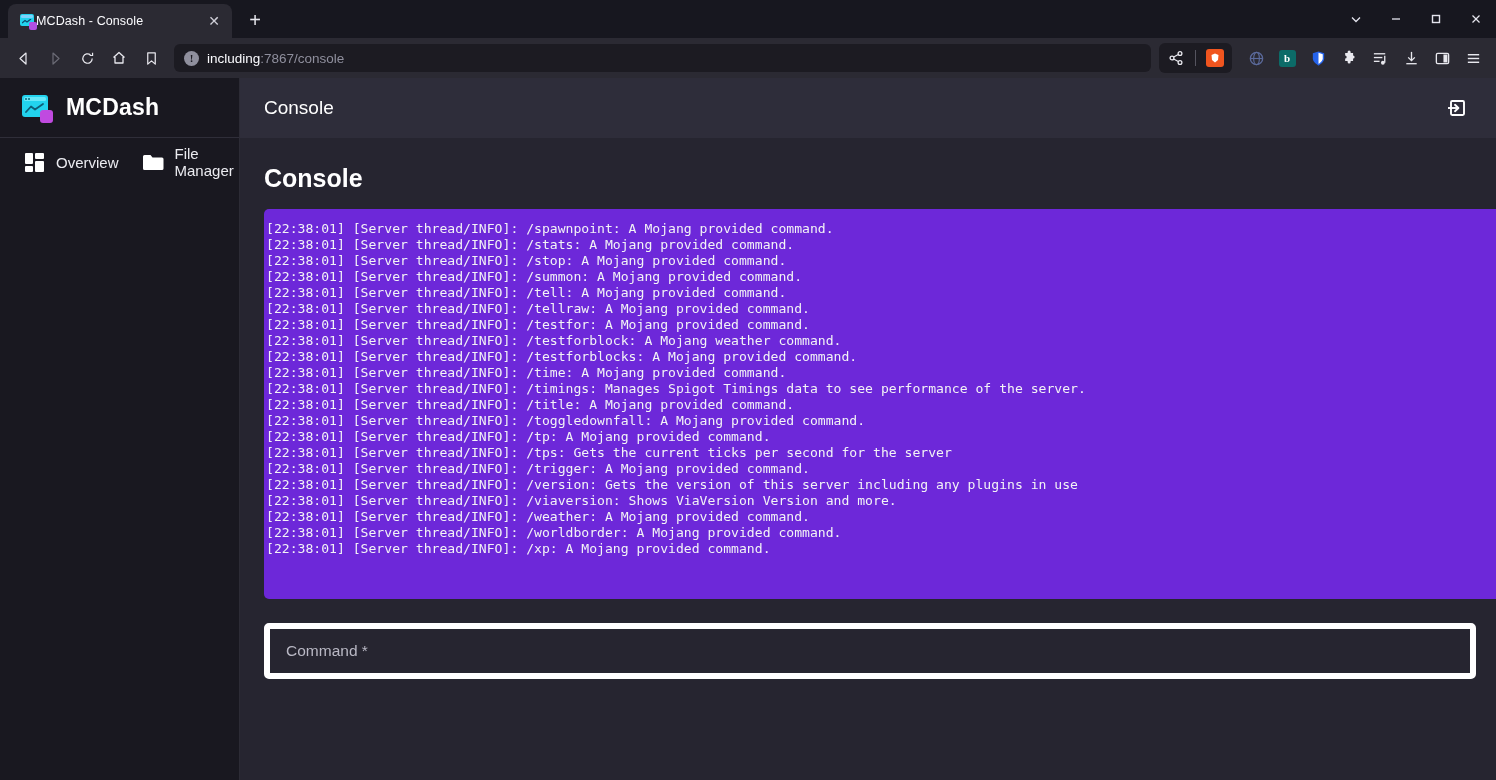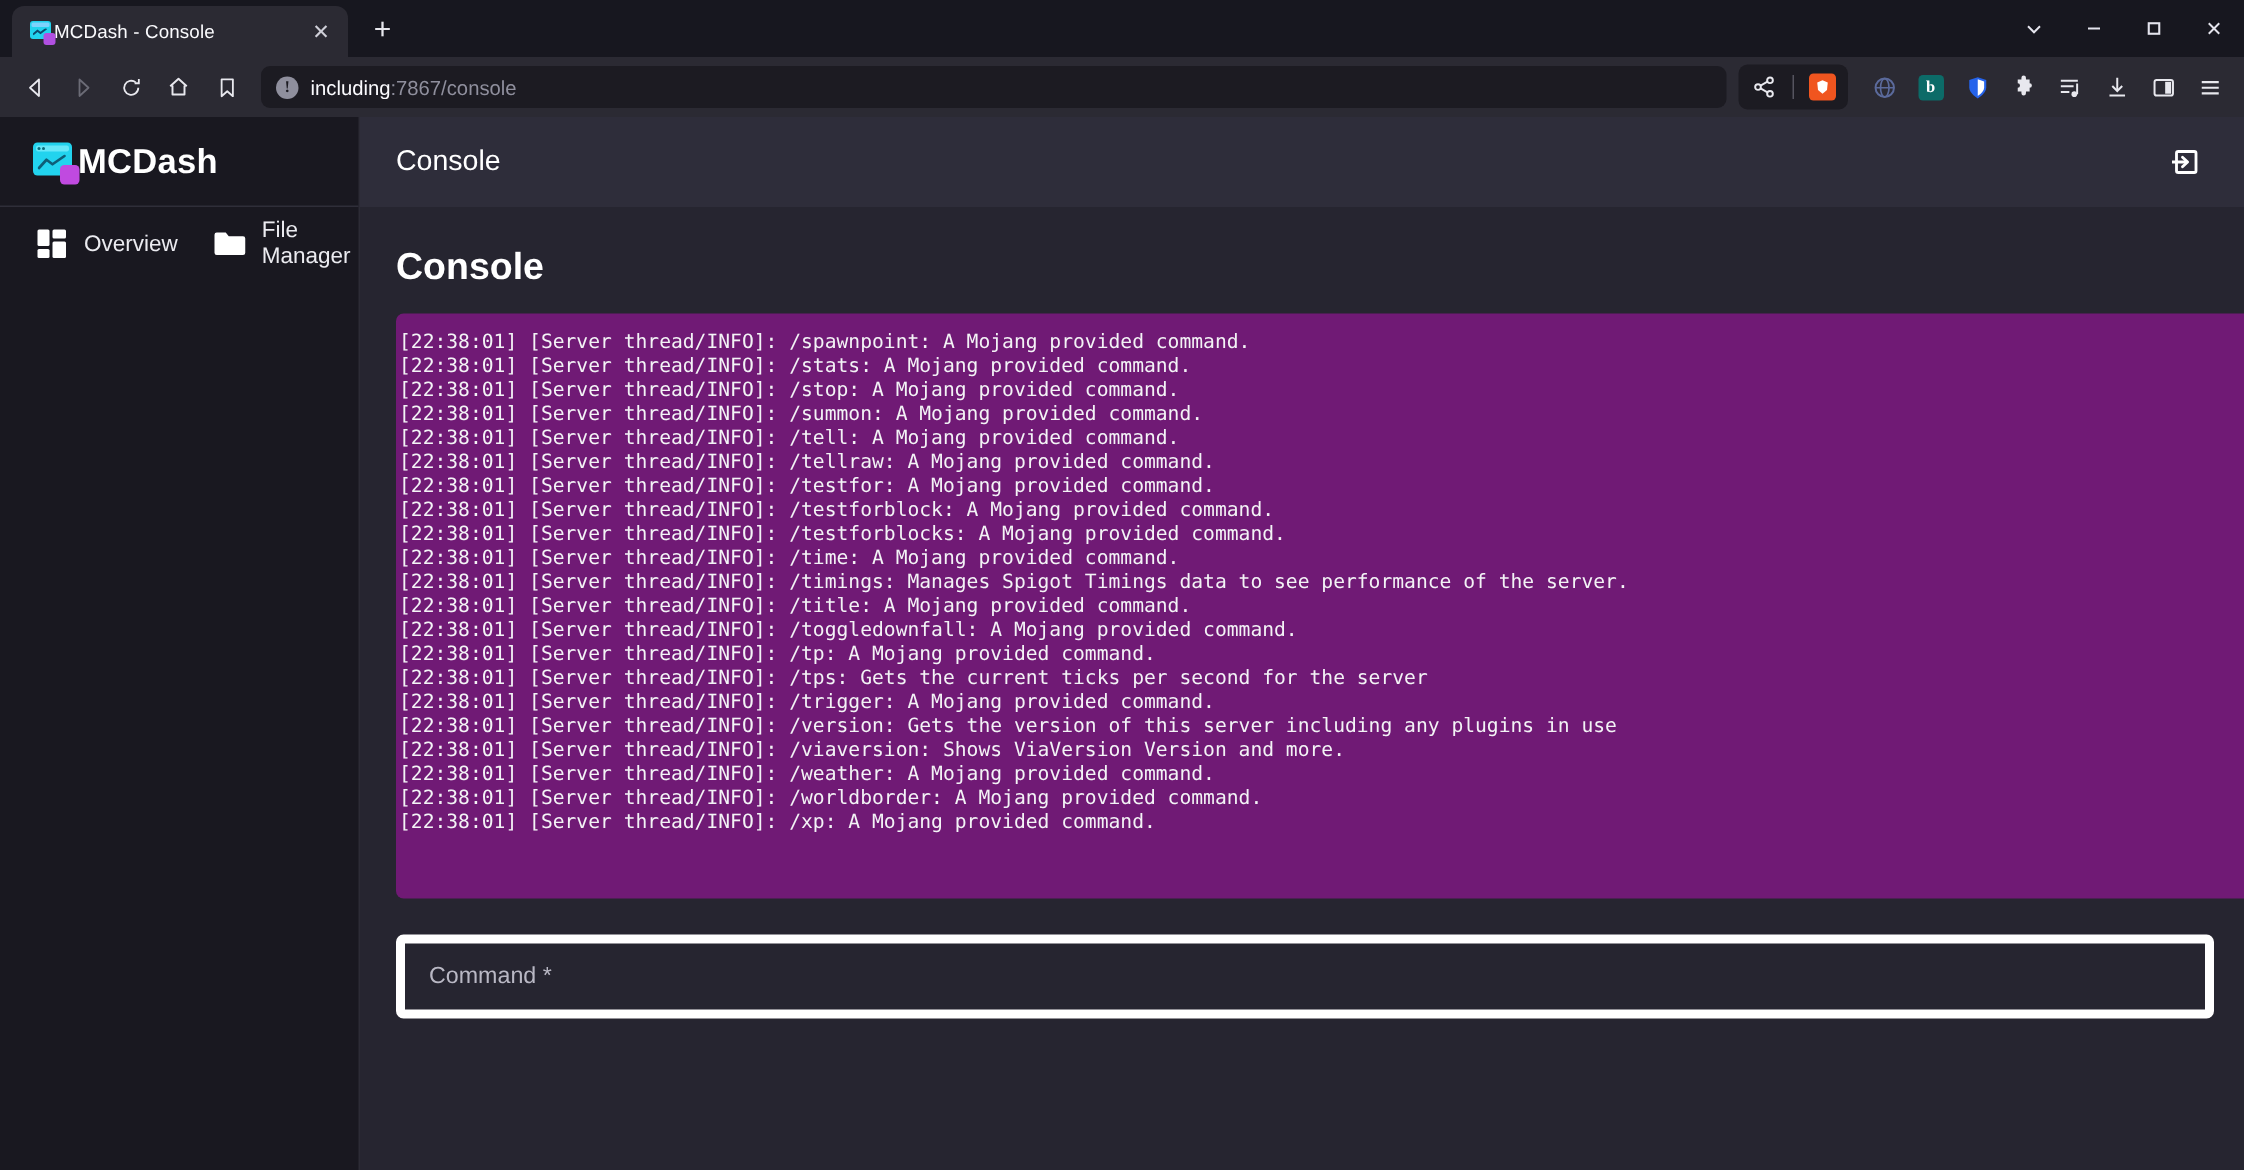--- a/index.html
+++ b/index.html
@@ -102,21 +102,21 @@
     font-family:"Liberation Serif", serif; }
 
   
   .app { flex: 1; display: flex; background: #1f1e26; min-height: 0; }
 
   .sidebar {
     width: 240px; flex: 0 0 240px; background: #191820;
     display: flex; flex-direction: column; border-right: 1px solid #2c2b35;
   }
   .brand {
-    height: 60px; display: flex; align-items: center; padding: 0 22px;
+    height: 60px; display: flex; align-items: center; gap: 14px; padding: 0 22px;
     border-bottom: 1px solid #2f2e39;
   }
   .brand-logo { width: 30px; height: 26px; position: relative; flex: 0 0 30px; }
   .bl-win {
     position: absolute; left: 0; top: 0; width: 26px; height: 22px;
     background: #22d3ee; border-radius: 3px;
   }
   .bl-bar {
     position: absolute; left: 2px; top: 2px; width: 22px; height: 4px;
     background: #67e8f9; border-radius: 1.5px;
@@ -154,21 +154,21 @@
     width: 34px; height: 34px; display: flex; align-items: center; justify-content: center;
     color: #ffffff;
   }
 
   .content { flex: 1; background: #262530; padding: 0; overflow: hidden; position: relative; }
   .page-title {
     font-size: 25px; font-weight: bold; color: #ffffff;
     padding: 26px 0 0 24px;
   }
   .console-box {
-    margin: 16px 0 0 24px; background: #701a75; border-radius: 5px 0 0 5px;
+    margin: 16px 0 0 24px; background: #6d28d9; border-radius: 5px 0 0 5px;
     padding: 12px 0 12px 0; height: 390px; overflow: hidden;
   }
   .log-line {
     font-family: "DejaVu Sans Mono", monospace; font-size: 13.1px; line-height: 16px;
     color: #f3f3f6; white-space: pre; padding-left: 2px;
   }
   .cmd-wrap { padding: 24px 20px 0 24px; }
   .cmd-field {
     height: 56px; border: 6px solid #ffffff; border-radius: 5px;
     display: flex; align-items: center; padding: 0 16px;
@@ -437,21 +437,21 @@
         <div class="page-title">Console</div>
 
         <div class="console-box" id="console-output">
             <div class="log-line">[22:38:01] [Server thread/INFO]: /spawnpoint: A Mojang provided command.</div>
             <div class="log-line">[22:38:01] [Server thread/INFO]: /stats: A Mojang provided command.</div>
             <div class="log-line">[22:38:01] [Server thread/INFO]: /stop: A Mojang provided command.</div>
             <div class="log-line">[22:38:01] [Server thread/INFO]: /summon: A Mojang provided command.</div>
             <div class="log-line">[22:38:01] [Server thread/INFO]: /tell: A Mojang provided command.</div>
             <div class="log-line">[22:38:01] [Server thread/INFO]: /tellraw: A Mojang provided command.</div>
             <div class="log-line">[22:38:01] [Server thread/INFO]: /testfor: A Mojang provided command.</div>
-            <div class="log-line">[22:38:01] [Server thread/INFO]: /testforblock: A Mojang provided command.</div>
+            <div class="log-line">[22:38:01] [Server thread/INFO]: /testforblock: A Mojang weather command.</div>
             <div class="log-line">[22:38:01] [Server thread/INFO]: /testforblocks: A Mojang provided command.</div>
             <div class="log-line">[22:38:01] [Server thread/INFO]: /time: A Mojang provided command.</div>
             <div class="log-line">[22:38:01] [Server thread/INFO]: /timings: Manages Spigot Timings data to see performance of the server.</div>
             <div class="log-line">[22:38:01] [Server thread/INFO]: /title: A Mojang provided command.</div>
             <div class="log-line">[22:38:01] [Server thread/INFO]: /toggledownfall: A Mojang provided command.</div>
             <div class="log-line">[22:38:01] [Server thread/INFO]: /tp: A Mojang provided command.</div>
             <div class="log-line">[22:38:01] [Server thread/INFO]: /tps: Gets the current ticks per second for the server</div>
             <div class="log-line">[22:38:01] [Server thread/INFO]: /trigger: A Mojang provided command.</div>
             <div class="log-line">[22:38:01] [Server thread/INFO]: /version: Gets the version of this server including any plugins in use</div>
             <div class="log-line">[22:38:01] [Server thread/INFO]: /viaversion: Shows ViaVersion Version and more.</div>

